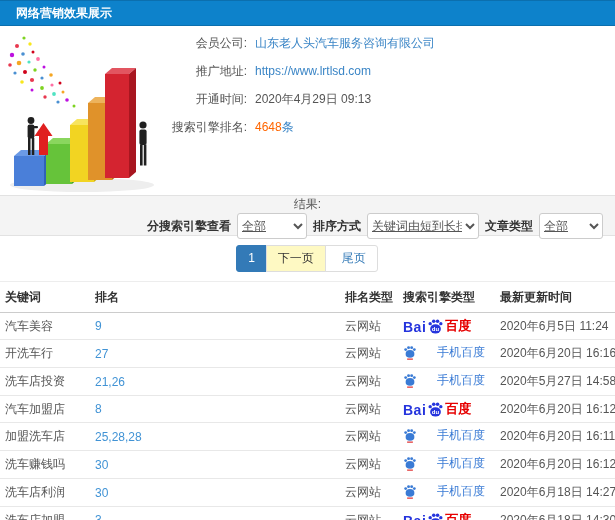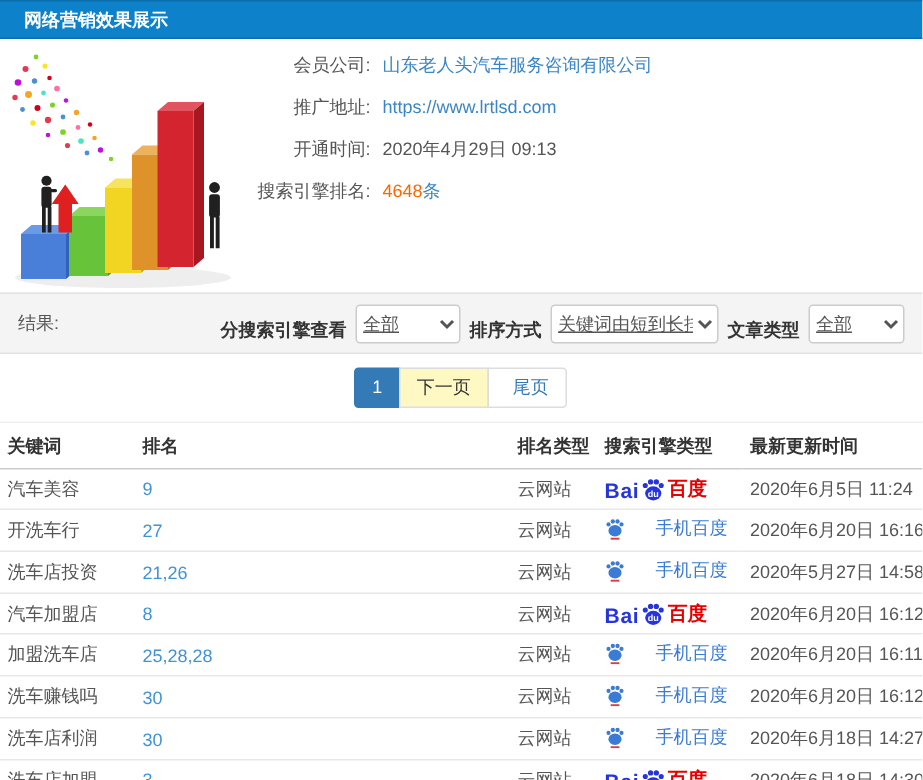--- a/index.html
+++ b/index.html
@@ -22,24 +22,24 @@
   .info { padding-top:3px; margin-left:127px; }
   .info-row { display:flex; align-items:center; height:28px; }
   .info-label { width:120px; text-align:right; color:#555; }
   .info-value { margin-left:8px; color:#555; }
   a.lnk { color:#3a85c6; text-decoration:none; cursor:pointer; }
   .hl { color:#ff6600; }
   
   .filter {
     height:41px; background:#f4f4f4;
     border-top:1px solid #e2e2e2; border-bottom:1px solid #e2e2e2;
-    display:flex; align-items:center; padding:0 12px;
+    display:flex; align-items:center; padding:0 12px;flex-direction:column;
   }
   .filter .result-lab { color:#555; }
-  .filter .controls { margin-left:auto; display:flex; align-items:flex-end; gap:6px; }
+  .filter .controls { margin-left:auto; display:flex; align-items:center; gap:6px; }
   .filter .ctl-lab { color:#333; font-weight:bold; }
   .filter select {
     height:26px; border:1px solid #ccc; border-radius:3px;
     background:#fff; color:#555; font-size:12px;
     font-family:"Liberation Sans","DejaVu Sans",sans-serif;
     text-decoration:underline;
   }
   .sel-engine { width:70px; }
   .sel-sort { width:112px; }
   .sel-article { width:64px; }

